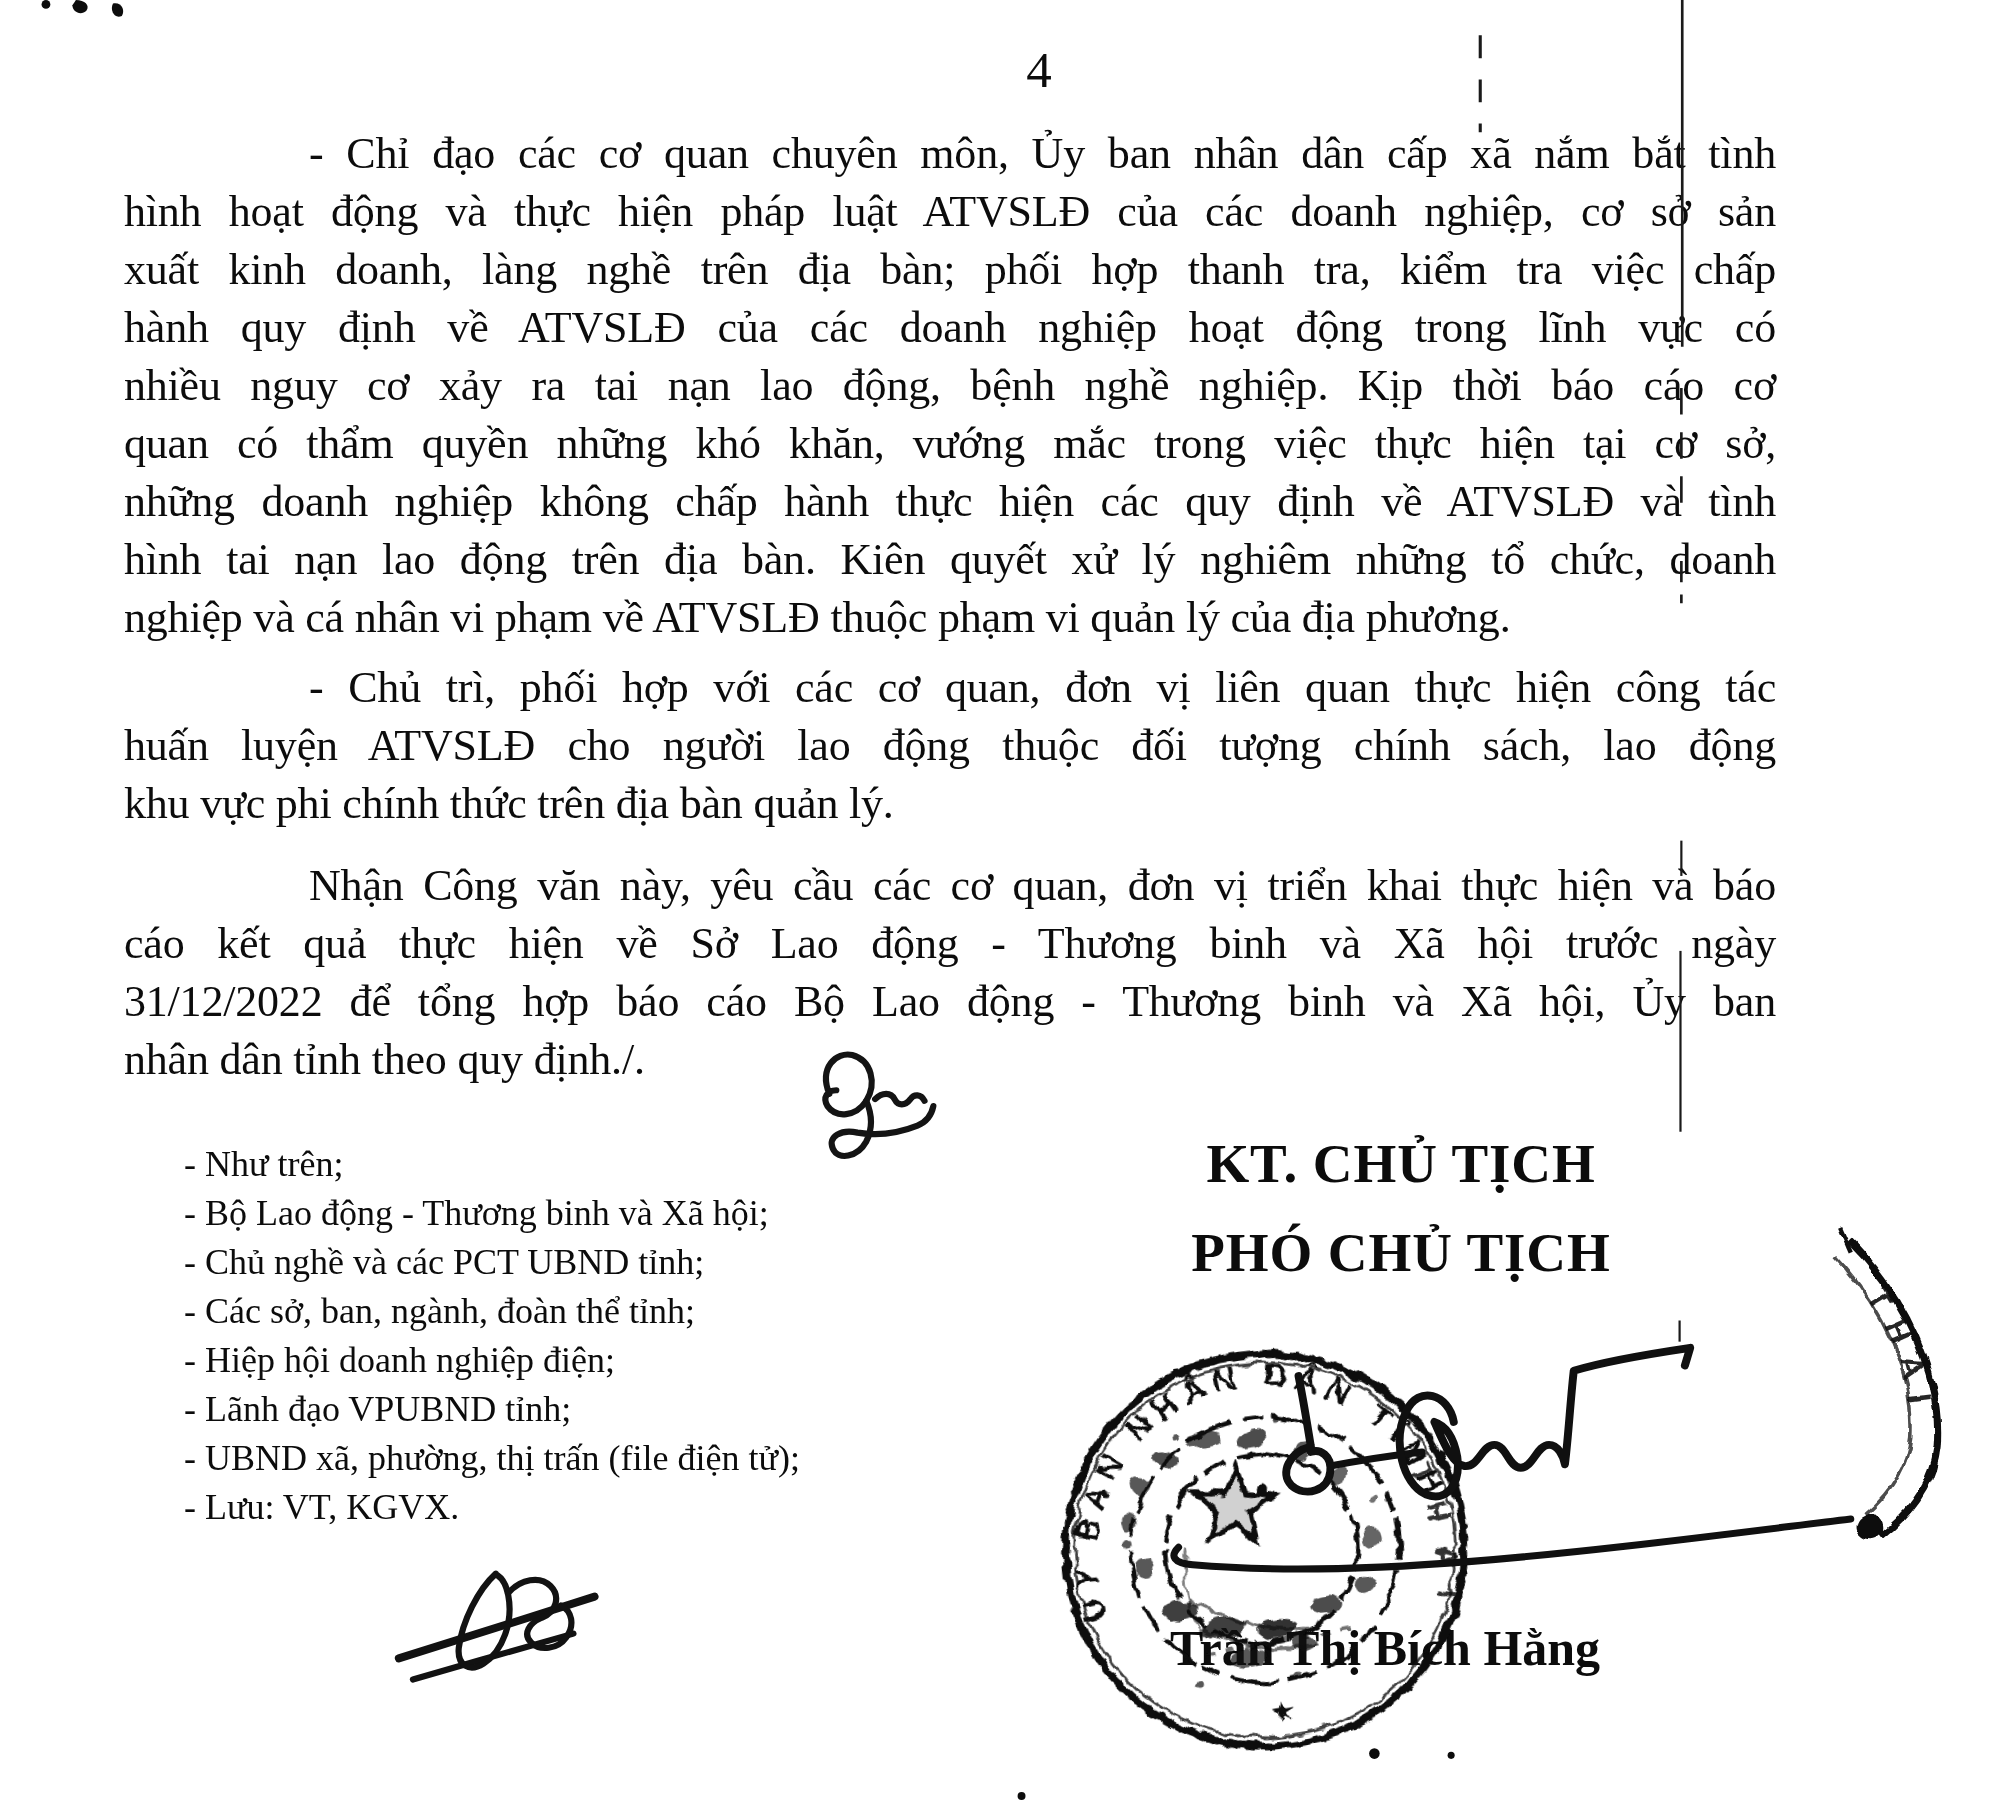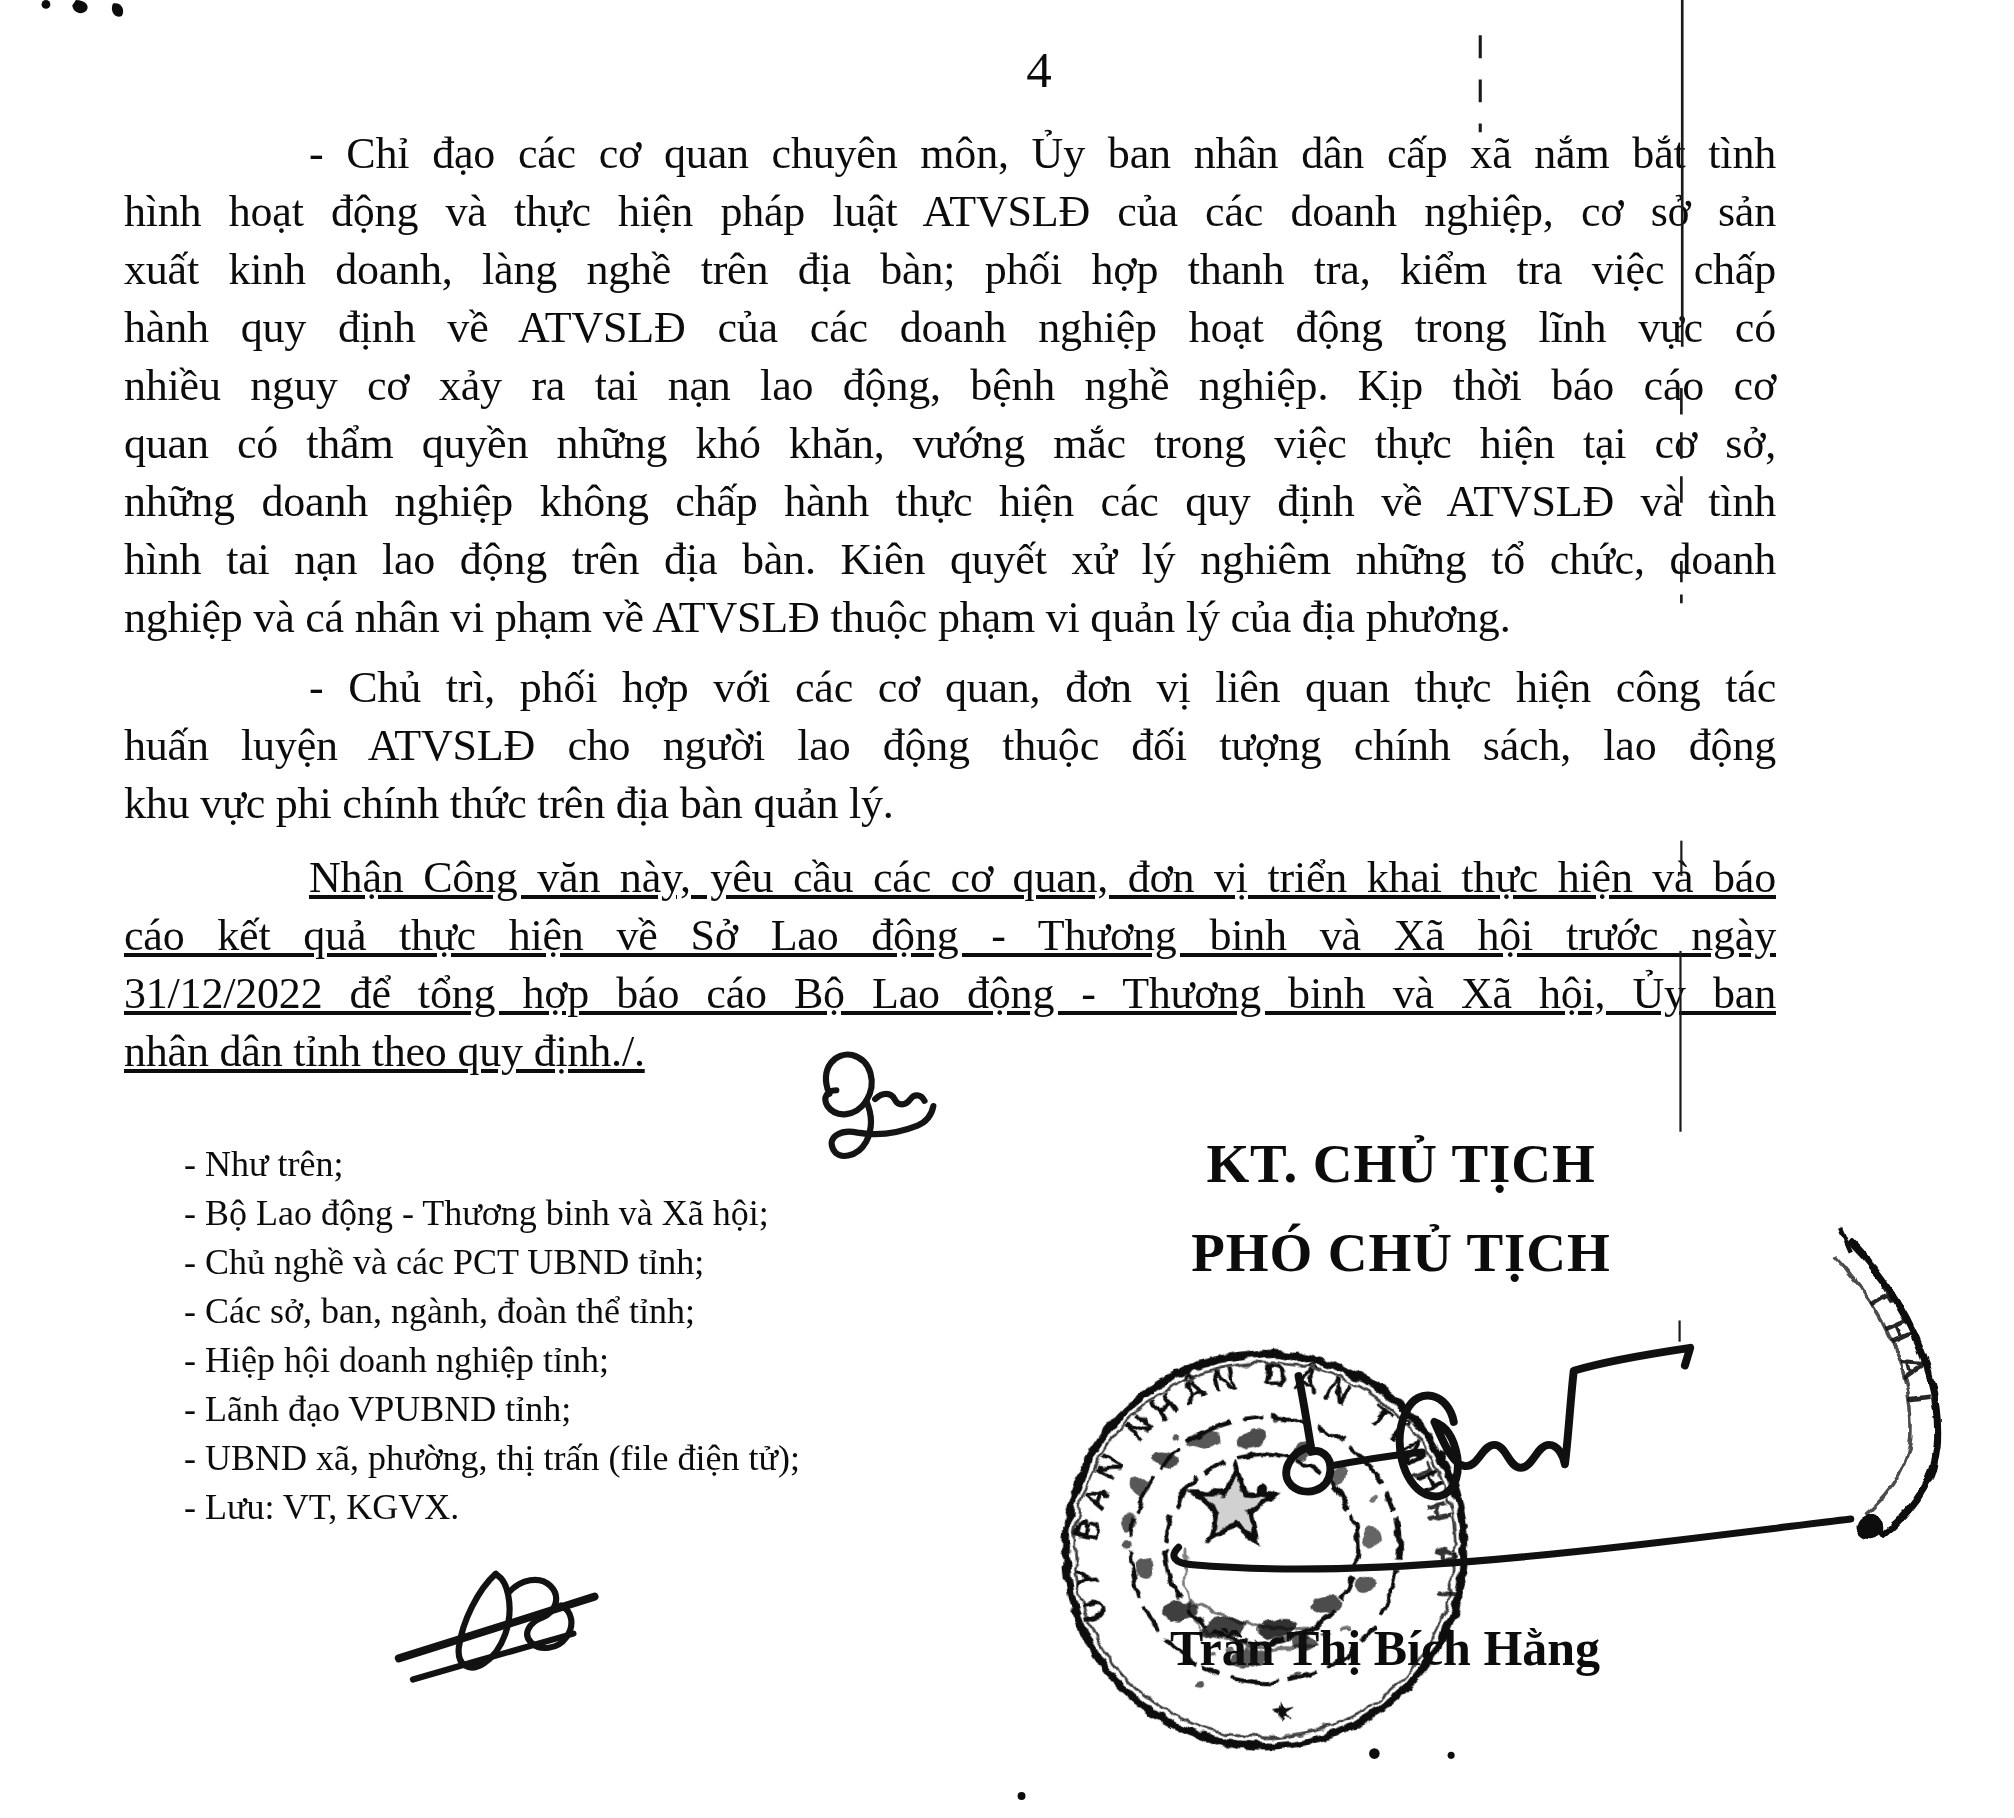--- a/index.html
+++ b/index.html
@@ -20,21 +20,21 @@
     font-size:44px;
   }
   .ln{
     height:58px;line-height:58px;
     text-align:justify;text-align-last:justify;
     letter-spacing:-0.2px;
   }
   .ln-end{text-align-last:left;}
   .indent{text-indent:185px;}
   .p2{margin-top:12px;}
-  .p3{margin-top:16px;text-decoration:underline;}
+  .p3{margin-top:24px;}
   .recipients{position:absolute;left:172px;top:1140px;width:794px;}
   .rc-head{font-size:41px;line-height:56px;font-weight:bold;font-style:italic;padding-left:19.4px;}
   .rc-item{font-size:36px;line-height:49px;margin-left:12px;}
   .sig-titles{
     position:absolute;left:1154px;top:1119px;width:494px;
     text-align:center;font-weight:bold;font-size:55px;line-height:89px;
     letter-spacing:0.9px;white-space:nowrap;
   }
   .signer-name{
     position:absolute;left:1138px;top:1620px;width:494px;
@@ -73,21 +73,21 @@
       <div class="ln">31/12/2022 để tổng hợp báo cáo Bộ Lao động - Thương binh và Xã hội, Ủy ban</div>
       <div class="ln ln-end">nhân dân tỉnh theo quy định./.</div>
     </div>
   </div>
 
   <div class="recipients">
     <div class="rc-item">- Như trên;</div>
     <div class="rc-item">- Bộ Lao động - Thương binh và Xã hội;</div>
     <div class="rc-item">- Chủ nghề và các PCT UBND tỉnh;</div>
     <div class="rc-item">- Các sở, ban, ngành, đoàn thể tỉnh;</div>
-    <div class="rc-item">- Hiệp hội doanh nghiệp tỉnh;</div>
+    <div class="rc-item">- Hiệp hội doanh nghiệp điện;</div>
     <div class="rc-item">- Lãnh đạo VPUBND tỉnh;</div>
     <div class="rc-item">- UBND xã, phường, thị trấn (file điện tử);</div>
     <div class="rc-item">- Lưu: VT, KGVX.</div>
   </div>
 
   <div class="sig-titles">
     <div>KT. CHỦ TỊCH</div>
     <div>PHÓ CHỦ TỊCH</div>
   </div>
 

